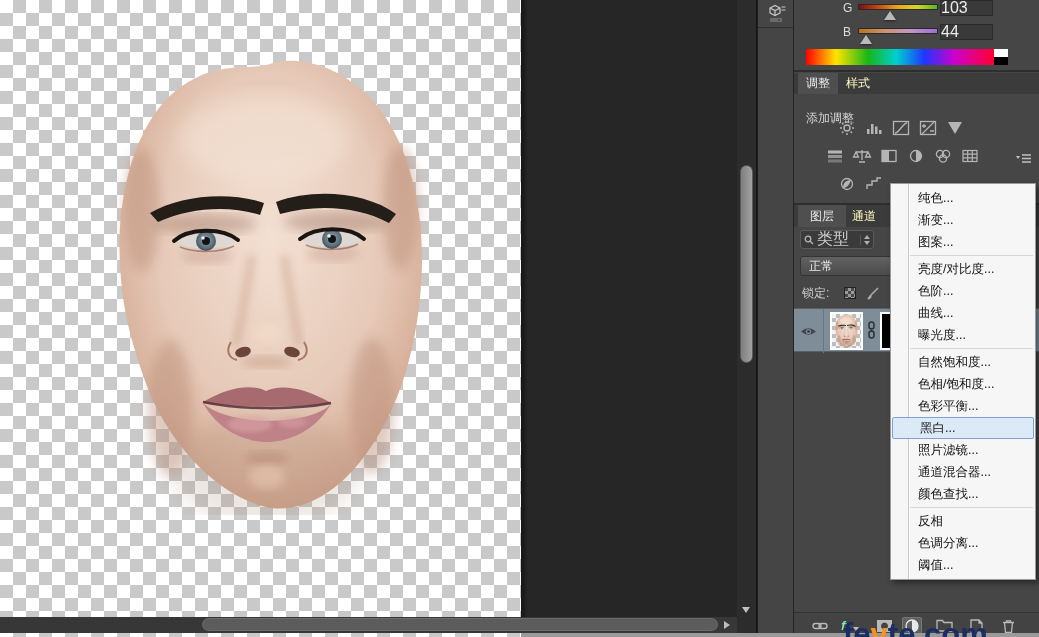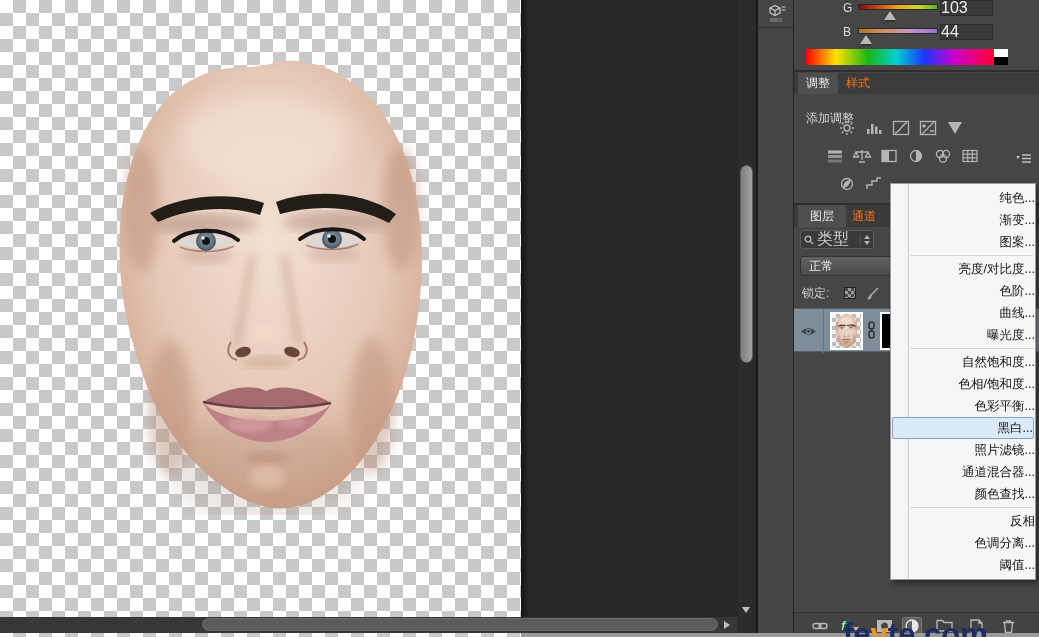--- a/index.html
+++ b/index.html
@@ -47,21 +47,21 @@
     border-bottom:9px solid #b9b9b9;filter:drop-shadow(0 1px 1px #222);}
   .spectrum{position:absolute;left:12px;top:49px;width:188px;height:16px;
     background:linear-gradient(to right,#ff0000,#ffe400 16%,#18b618 33%,#00cfcf 48%,#1f36ff 63%,#cc00cc 79%,#ff0030 100%);}
   .sw-white{position:absolute;left:200px;top:49px;width:14px;height:8px;background:#ffffff;}
   .sw-black{position:absolute;left:200px;top:57px;width:14px;height:8px;background:#000000;}
   .hdivider{position:absolute;left:0;width:246px;height:2px;background:#2d2d2d;}
 
   .tabbar{position:absolute;left:0;width:246px;height:21px;background:#3b3b3b;}
   .tab{position:absolute;height:21px;line-height:21px;text-align:center;font-size:12px;cursor:pointer;}
   .tab.active{background:#4f4f4f;color:#e8e8e8;}
-  .tab.inactive{color:#f97316;}
+  .tab.inactive{color:#fef9c3;}
   .panel-menu{position:absolute;width:18px;height:12px;cursor:pointer;}
 
   .adj-row{position:absolute;display:flex;gap:5px;}
   .adj-btn{width:22px;height:17px;display:flex;align-items:center;justify-content:center;cursor:pointer;}
 
   .searchbox{position:absolute;left:6px;top:230px;width:74px;height:19px;background:#3a3a3a;
     border:1px solid #5a5a5a;border-radius:3px;display:flex;align-items:center;padding:0 3px;cursor:pointer;}
   .searchbox .txt{color:#cccccc;font-size:16px;margin-left:3px;flex:1;}
   .updown{display:flex;flex-direction:column;align-items:center;gap:2px;border-left:1px solid #565656;padding-left:3px;}
   .updown i{width:0;height:0;border-left:3px solid transparent;border-right:3px solid transparent;display:block;}
@@ -83,21 +83,21 @@
   .lmask{position:absolute;left:86px;top:3px;width:33px;height:38px;border:2px solid #ffffff;background:#000;cursor:pointer;}
   .chain{position:absolute;left:72px;top:12px;}
 
   .bbar{position:absolute;left:0;top:612px;width:246px;height:25px;border-top:1px solid #333;background:#434343;}
   .bicon{position:absolute;top:4px;width:20px;height:17px;display:flex;align-items:center;justify-content:center;cursor:pointer;}
   .bicon.pressed{background:#5f5f5f;border:1px solid #777;border-radius:2px;}
   .fxtxt{color:#86efac;font-size:12px;font-style:italic;font-weight:bold;}
 
   
   .menu{position:absolute;left:890px;top:183px;width:146px;background:#f6f6f6;border:1px solid #9a9a9a;
-    box-shadow:3px 3px 6px rgba(0,0,0,.45);z-index:10;padding:3px 0;text-align:right;}
+    box-shadow:3px 3px 6px rgba(0,0,0,.45);z-index:10;padding:3px 0;}
   .menu .gutter{position:absolute;left:17px;top:0;bottom:0;width:1px;background:#c9c9c9;}
   .menu .gutter2{position:absolute;left:18px;top:0;bottom:0;width:1px;background:#ffffff;}
   .mitem{position:relative;height:22px;line-height:22px;padding-left:27px;font-size:12.5px;color:#121212;cursor:pointer;}
   .mitem.hl{margin:0 1px;border:1px solid #7da3d4;border-radius:2px;background:#dce9f7;line-height:20px;height:22px;}
   .msep{height:1px;background:#d6d6d6;margin:2px 2px 2px 19px;}
 
   
   .logo{position:absolute;left:843px;top:575px;z-index:11;line-height:1;}
   .logo .l1{font-size:31px;font-weight:bold;color:#1b2e62;letter-spacing:0;margin-top:44px;}
   .logo .l1 .acc{color:#f6921e;}

